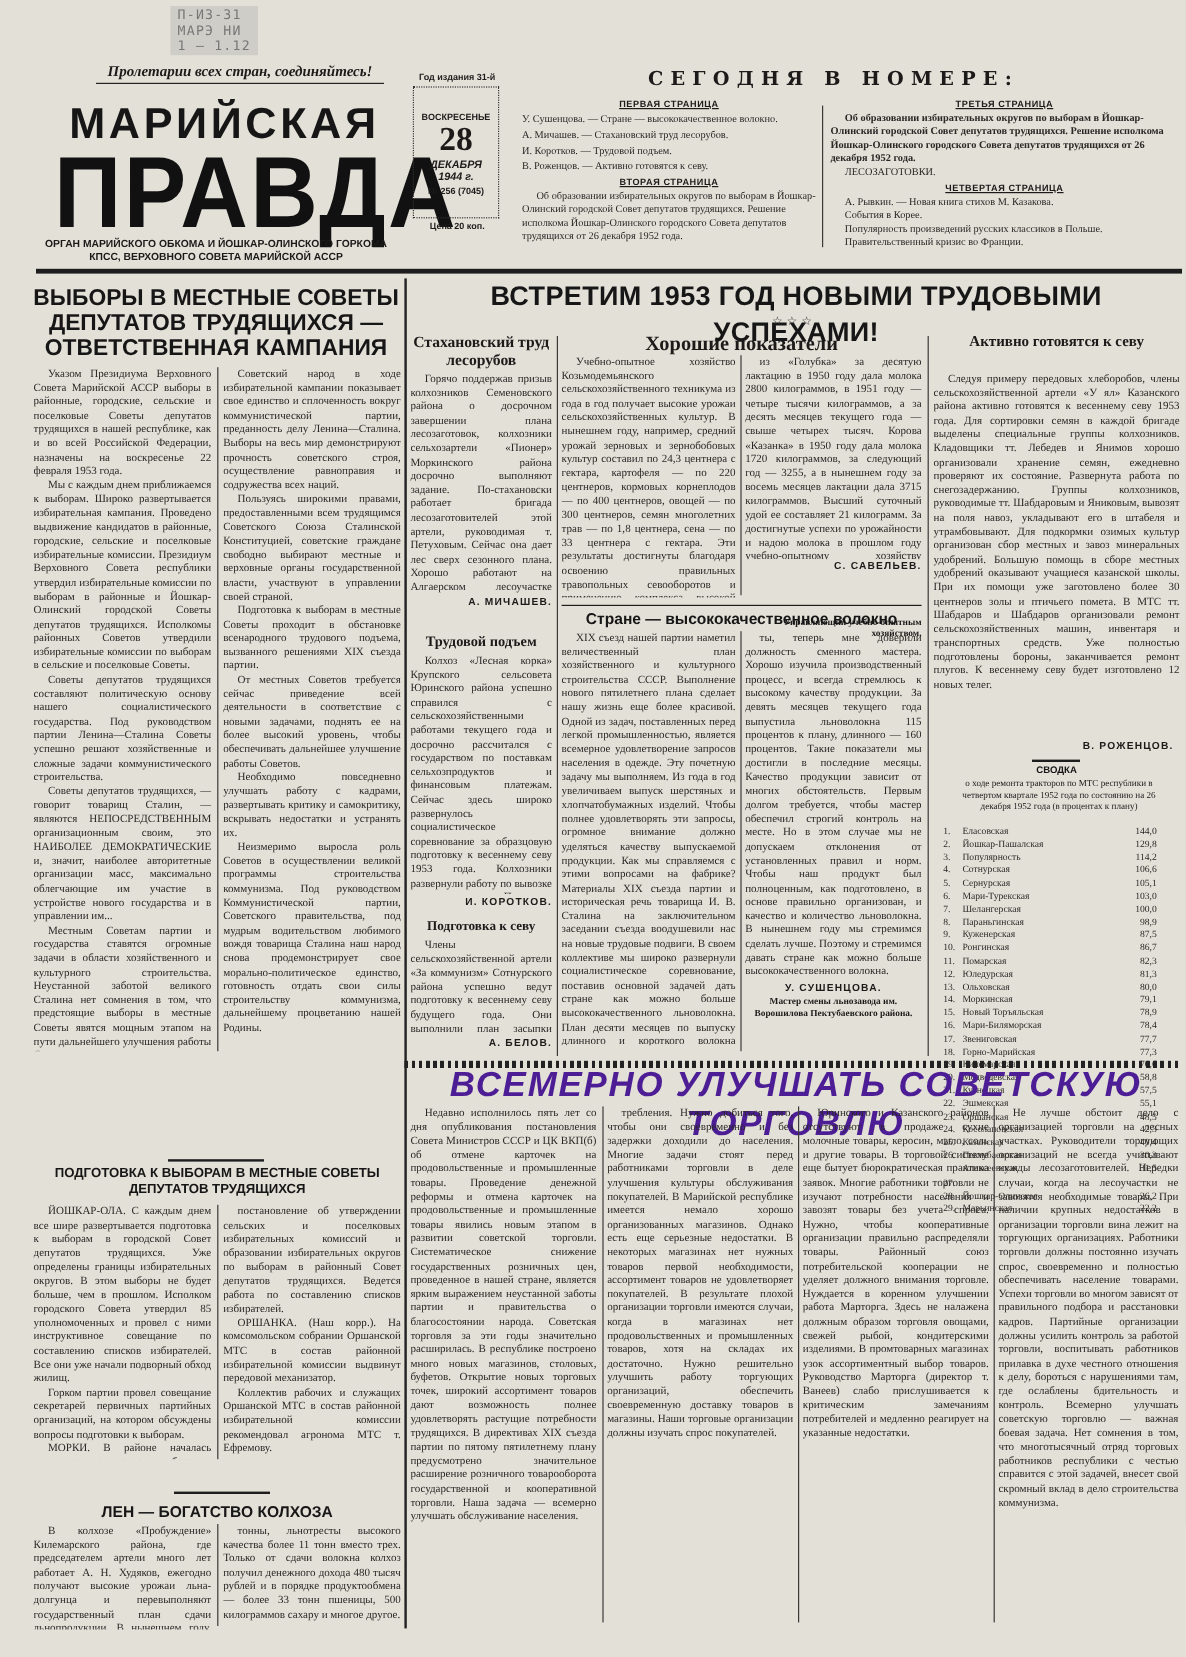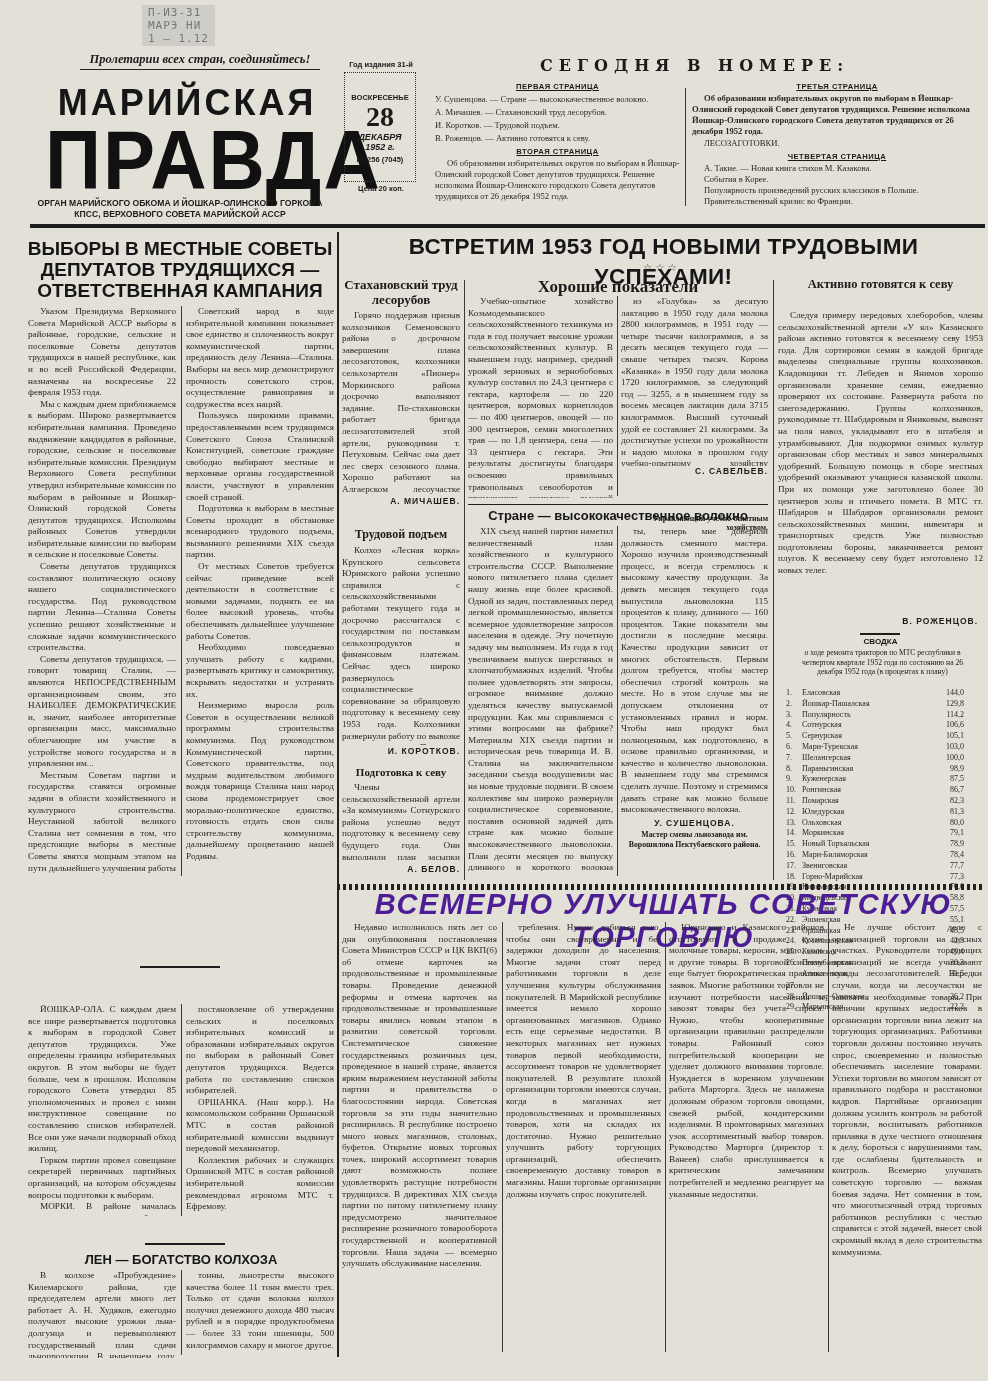--- a/index.html
+++ b/index.html
@@ -56,42 +56,42 @@
   <div class="abs motto">Пролетарии всех стран, соединяйтесь!</div>
   <div class="abs title1">МАРИЙСКАЯ</div>
   <div class="abs title2">ПРАВДА</div>
   <div class="abs organ">ОРГАН МАРИЙСКОГО ОБКОМА И ЙОШКАР-ОЛИНСКОГО ГОРКОМА КПСС, ВЕРХОВНОГО СОВЕТА МАРИЙСКОЙ АССР</div>
 
   <div class="abs year">Год издания 31-й</div>
   <div class="abs datebox">
     <div class="db-day">ВОСКРЕСЕНЬЕ</div>
     <div class="db-num">28</div>
     <div class="db-mon">ДЕКАБРЯ</div>
-    <div class="db-yr">1952 г.</div>
+    <div class="db-yr">1944 г.</div>
     <div class="db-no">№ 256 (7045)</div>
   </div>
   <div class="abs price">Цена 20 коп.</div>
 
   <div class="abs today">СЕГОДНЯ В НОМЕРЕ:</div>
   <div class="abs" style="left:435px;top:80px;width:245px;">
     <div class="toc-h">ПЕРВАЯ СТРАНИЦА</div>
     <div class="toc">У. Сушенцова. — Стране — высококачественное волокно.</div>
     <div class="toc">А. Мичашев. — Стахановский труд лесорубов.</div>
     <div class="toc">И. Коротков. — Трудовой подъем.</div>
     <div class="toc">В. Роженцов. — Активно готовятся к севу.</div>
     <div class="toc-h">ВТОРАЯ СТРАНИЦА</div>
     <div class="toc" style="line-height:11px;text-indent:12px;">Об образовании избирательных округов по выборам в Йошкар-Олинский городской Совет депутатов трудящихся. Решение исполкома Йошкар-Олинского городского Совета депутатов трудящихся от 26 декабря 1952 года.</div>
   </div>
   <div class="vsep" style="left:685px;top:88px;height:118px;"></div>
   <div class="abs" style="left:692px;top:80px;width:290px;">
     <div class="toc-h">ТРЕТЬЯ СТРАНИЦА</div>
     <div class="toc" style="line-height:11px;text-indent:12px;font-weight:bold;">Об образовании избирательных округов по выборам в Йошкар-Олинский городской Совет депутатов трудящихся. Решение исполкома Йошкар-Олинского городского Совета депутатов трудящихся от 26 декабря 1952 года.</div>
     <div class="toc" style="margin-left:12px;">ЛЕСОЗАГОТОВКИ.</div>
     <div class="toc-h">ЧЕТВЕРТАЯ СТРАНИЦА</div>
-    <div class="toc" style="line-height:11px;margin-left:12px;">А. Такие. — Новая книга стихов М. Казакова.</div>
+    <div class="toc" style="line-height:11px;margin-left:12px;">А. Рывкин. — Новая книга стихов М. Казакова.</div>
     <div class="toc" style="line-height:11px;margin-left:12px;">События в Корее.</div>
     <div class="toc" style="line-height:11px;margin-left:12px;">Популярность произведений русских классиков в Польше.</div>
     <div class="toc" style="line-height:11px;margin-left:12px;">Правительственный кризис во Франции.</div>
   </div>
 
   <div class="abs rule" style="left:30px;top:224px;width:955px;height:4px;"></div>
 
   <div class="abs headline" style="left:25px;top:238px;width:310px;font-size:19px;line-height:21px;">ВЫБОРЫ В МЕСТНЫЕ СОВЕТЫ ДЕПУТАТОВ ТРУДЯЩИХСЯ — ОТВЕТСТВЕННАЯ КАМПАНИЯ</div>
   <div class="abs txt" style="left:28px;top:306px;width:148px;height:570px;overflow:hidden;">
     <p>Указом Президиума Верховного Совета Марийской АССР выборы в районные, городские, сельские и поселковые Советы депутатов трудящихся в нашей республике, как и во всей Российской Федерации, назначены на воскресенье 22 февраля 1953 года.</p>
@@ -106,20 +106,21 @@
     <p>Советский народ в ходе избирательной кампании показывает свое единство и сплоченность вокруг коммунистической партии, преданность делу Ленина—Сталина. Выборы на весь мир демонстрируют прочность советского строя, осуществление равноправия и содружества всех наций.</p>
     <p>Пользуясь широкими правами, предоставленными всем трудящимся Советского Союза Сталинской Конституцией, советские граждане свободно выбирают местные и верховные органы государственной власти, участвуют в управлении своей страной.</p>
     <p>Подготовка к выборам в местные Советы проходит в обстановке всенародного трудового подъема, вызванного решениями XIX съезда партии.</p>
     <p>От местных Советов требуется сейчас приведение всей деятельности в соответствие с новыми задачами, поднять ее на более высокий уровень, чтобы обеспечивать дальнейшее улучшение работы Советов.</p>
     <p>Необходимо повседневно улучшать работу с кадрами, развертывать критику и самокритику, вскрывать недостатки и устранять их.</p>
     <p>Неизмеримо выросла роль Советов в осуществлении великой программы строительства коммунизма. Под руководством Коммунистической партии, Советского правительства, под мудрым водительством любимого вождя товарища Сталина наш народ снова продемонстрирует свое морально-политическое единство, готовность отдать свои силы строительству коммунизма, дальнейшему процветанию нашей Родины.</p>
   </div>
 
   <div class="abs rule" style="left:140px;top:966px;width:80px;height:1.5px;"></div>
 
+  <div class="abs headline" style="left:28px;top:972px;width:306px;font-size:11px;line-height:13px;">ПОДГОТОВКА К ВЫБОРАМ В МЕСТНЫЕ СОВЕТЫ ДЕПУТАТОВ ТРУДЯЩИХСЯ</div>
   <div class="abs txt" style="left:28px;top:1004px;width:148px;height:212px;overflow:hidden;">
     <p>ЙОШКАР-ОЛА. С каждым днем все шире развертывается подготовка к выборам в городской Совет депутатов трудящихся. Уже определены границы избирательных округов. В этом выборы не будет больше, чем в прошлом. Исполком городского Совета утвердил 85 уполномоченных и провел с ними инструктивное совещание по составлению списков избирателей. Все они уже начали подворный обход жилищ.</p>
     <p>Горком партии провел совещание секретарей первичных партийных организаций, на котором обсуждены вопросы подготовки к выборам.</p>
     <p>МОРКИ. В районе началась деятельная подготовка к выборам в местные Советы депутатов трудящихся. Исполком районного Совета принял</p>
   </div>
   <div class="vsep" style="left:181px;top:1004px;height:212px;"></div>
   <div class="abs txt" style="left:186px;top:1004px;width:148px;height:212px;overflow:hidden;">
     <p>постановление об утверждении сельских и поселковых избирательных комиссий и образовании избирательных округов по выборам в районный Совет депутатов трудящихся. Ведется работа по составлению списков избирателей.</p>
     <p>ОРШАНКА. (Наш корр.). На комсомольском собрании Оршанской МТС в состав районной избирательной комиссии выдвинут передовой механизатор.</p>
     <p>Коллектив рабочих и служащих Оршанской МТС в состав районной избирательной комиссии рекомендовал агронома МТС т. Ефремову.</p>

